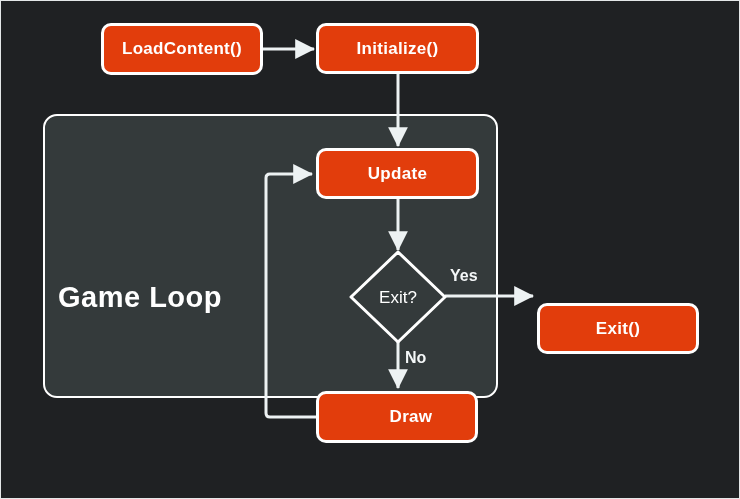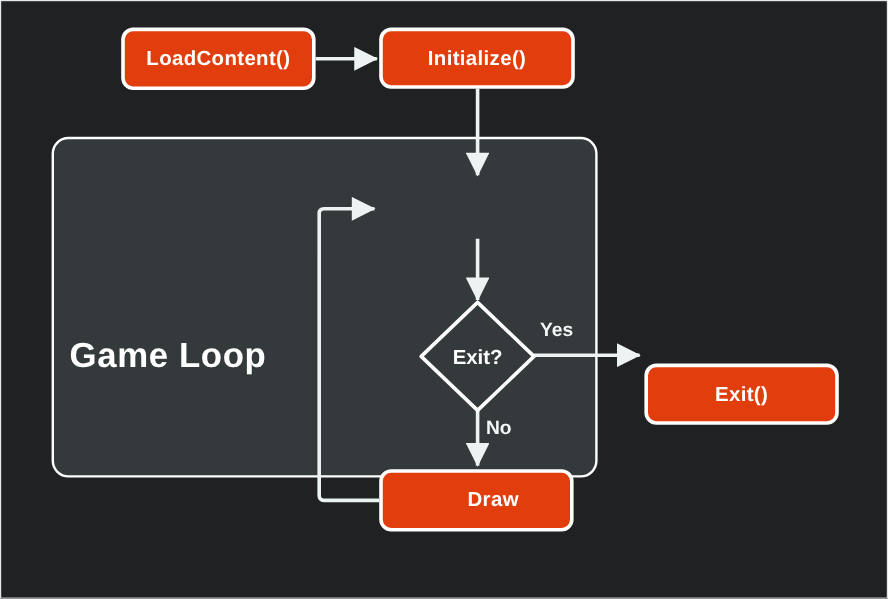--- a/index.html
+++ b/index.html
@@ -76,21 +76,21 @@
   .node-loadcontent{left:315px;top:22px;width:163px;height:51px;}
   .node-update{left:315px;top:147px;width:163px;height:51px;}
   .node-draw{left:315px;top:390px;width:162px;height:52px;padding-left:28px;}
   .node-exit{left:536px;top:270px;width:162px;height:51px;margin-top:32px;}
   .decision-label{
     position:absolute;
     left:350px;top:287px;width:94px;
     text-align:center;
     color:#ffffff;
     font-size:17px;
-    font-weight:bold;
+    font-weight:normal;
     z-index:3;
   }
   .edge-label{
     position:absolute;
     color:var(--label);
     font-size:16px;
     font-weight:bold;
     z-index:3;
     white-space:nowrap;
   }
@@ -118,20 +118,21 @@
     <path class="edge" d="M444 295 H532" marker-end="url(#arrowhead)"></path>
     <path class="edge" d="M397 341 V387" marker-end="url(#arrowhead)"></path>
     <path class="edge" d="M315 416 H269 Q265 416 265 412 V177 Q265 173 269 173 H311" marker-end="url(#arrowhead)"></path>
     <polygon class="decision" points="397,251 444,296 397,341 350,296"></polygon>
   </svg>
 
   <div class="node node-initialize">LoadContent()</div>
 
   <div class="node node-loadcontent">Initialize()</div>
 
+  <div class="node node-update">Update</div>
 
   <div class="decision-label">Exit?</div>
 
   <div class="node node-draw">Draw</div>
 
   <div class="node node-exit">Exit()</div>
 
   <div class="edge-label edge-label-yes">Yes</div>
 
   <div class="edge-label edge-label-no">No</div>

